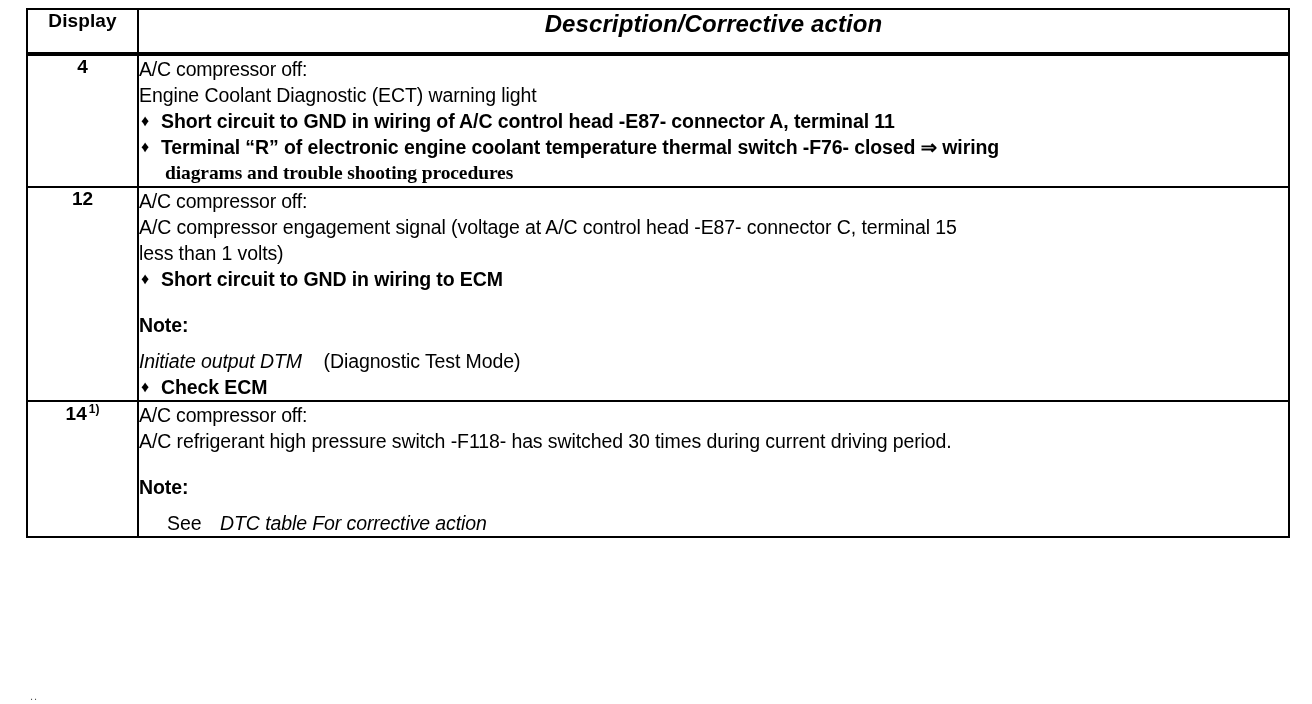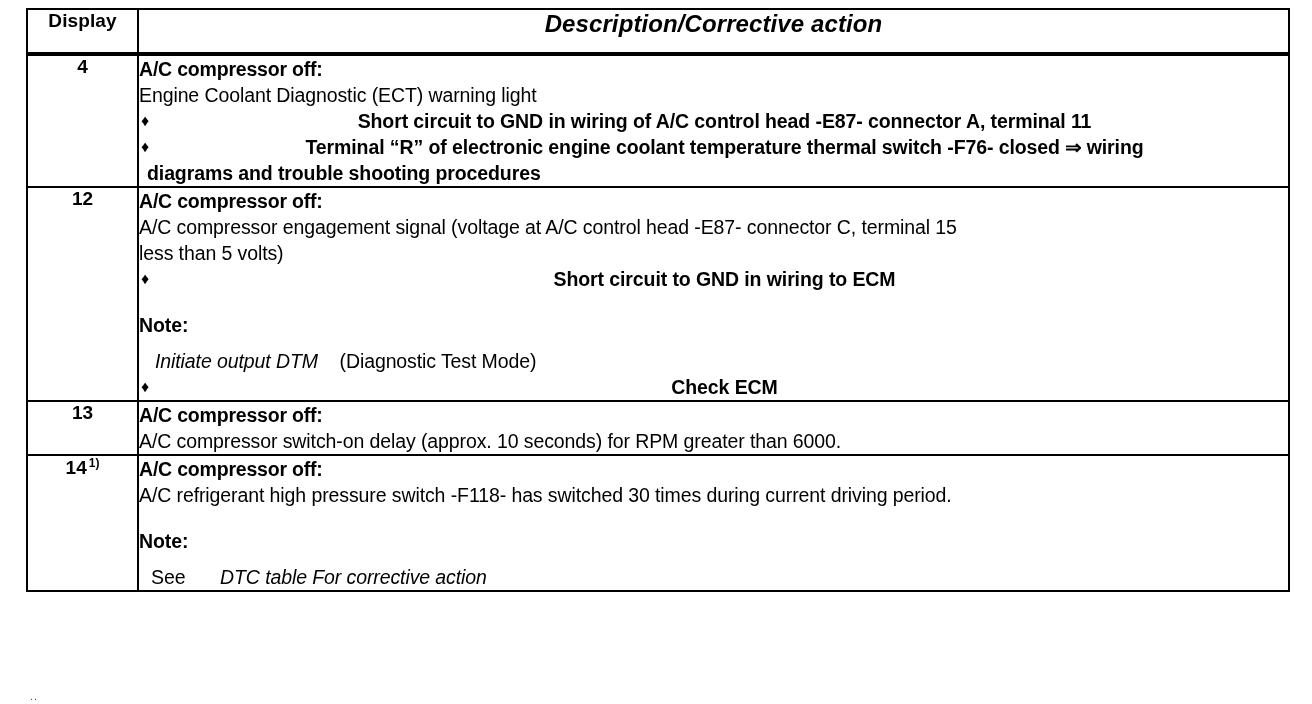--- a/index.html
+++ b/index.html
@@ -73,34 +73,33 @@
     margin-left: 2px;
   }
 
   
   .desc-cell {
     padding: 10px 12px 12px 10px;
     font-size: 19.5px;
     line-height: 26px;
   }
   .desc-cell .lead {
-    font-weight: bold;
+    font-weight: normal;
     letter-spacing: -0.2px;
   }
   .desc-cell .plain {
     letter-spacing: -0.1px;
   }
   .desc-cell .note {
     font-weight: bold;
     letter-spacing: -0.1px;
   }
   .desc-cell .ital {
     font-style: italic;
     letter-spacing: -0.1px;
-    margin-left: 16px;
   }
   .desc-cell p {
     margin: 0;
   }
   .spacer {
     height: 20px;
   }
   .spacer-sm {
     height: 10px;
   }
@@ -113,31 +112,31 @@
   }
   .bullet .marker {
     position: absolute;
     left: 2px;
     top: 0;
     font-size: 16px;
     line-height: 26px;
   }
   .bullet .btext {
     display: block;
-    text-align: center;
   }
   .bullet.bold .btext { font-weight: bold; }
 
   .indent-line {
-    padding-left: 8px;
-    letter-spacing: -0.1px;
+    padding-left: 26px;
+    letter-spacing: -0.1px;
+    font-family: Liberation Serif, serif;
   }
 
   .see-line {
-    padding-left: 12px;
+    padding-left: 28px;
     letter-spacing: -0.1px;
   }
   .see-line .gap { display: inline-block; width: 8px; }
 
   
   .scan-artifact {
     position: absolute;
     left: 30px;
     top: 690px;
     font-size: 11px;
@@ -181,49 +180,40 @@
       </td>
     </tr>
 
     <tr>
       <td class="code-cell">
         <span>12</span>
       </td>
       <td class="desc-cell">
         <p class="lead">A/C compressor off:</p>
         <p class="plain">A/C compressor engagement signal (voltage at A/C control head -E87- connector C, terminal 15</p>
-        <p class="plain">less than 5 volts)</p>
+        <p class="plain">less than 1 volts)</p>
         <div class="bullet bold">
           <span class="marker">♦</span>
           <span class="btext">Short circuit to GND in wiring to ECM</span>
         </div>
         <div class="spacer"></div>
         <p class="note">Note:</p>
         <div class="spacer-sm"></div>
         <p>
           <span class="ital">Initiate output DTM</span>
           <span class="gap">&nbsp;&nbsp;</span>
           <span class="plain">(Diagnostic Test Mode)</span>
         </p>
         <div class="bullet bold">
           <span class="marker">♦</span>
           <span class="btext">Check ECM</span>
         </div>
       </td>
     </tr>
 
-    <tr>
-      <td class="code-cell">
-        <span>13</span>
-      </td>
-      <td class="desc-cell">
-        <p class="lead">A/C compressor off:</p>
-        <p class="plain">A/C compressor switch-on delay (approx. 10 seconds) for RPM greater than 6000.</p>
-      </td>
-    </tr>
 
     <tr>
       <td class="code-cell">
         <span>14</span><span class="sup">1)</span>
       </td>
       <td class="desc-cell">
         <p class="lead">A/C compressor off:</p>
         <p class="plain">A/C refrigerant high pressure switch -F118- has switched 30 times during current driving period.</p>
         <div class="spacer"></div>
         <p class="note">Note:</p>

